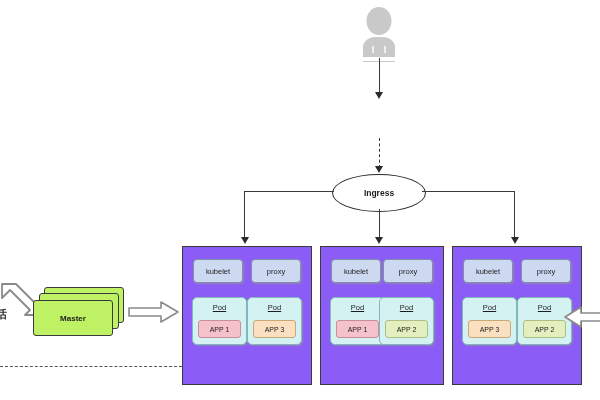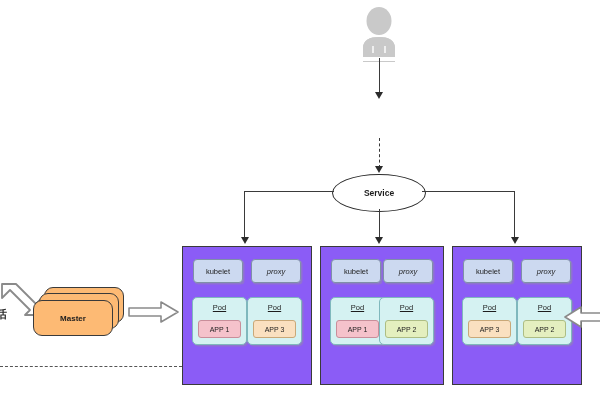--- a/index.html
+++ b/index.html
@@ -56,23 +56,23 @@
   }
 
   
   #boundary-dash {
     left: 0px; top: 366px; width: 182px; height: 0;
     border-top: 1.6px dashed #555555;
   }
 
   
   .master-card {
-    background: #fdba74;
+    background: #bef264;
     border: 1.5px solid #3a3a3a;
-    border-radius: 9px;
+    border-radius: 3px;
   }
   #master-card-back  { left: 44px; top: 287px; width: 78px; height: 34px; }
   #master-card-mid   { left: 39px; top: 293px; width: 78px; height: 34px; }
   #master-card-front {
     left: 33px; top: 300px; width: 78px; height: 34px;
     display: flex; align-items: center; justify-content: center;
     font-size: 8px; font-weight: 700; color: #1d1d1d; z-index: 3;
   }
 
   
@@ -104,21 +104,21 @@
     position: absolute;
     height: 22px;
     background: #ccd9f0;
     border: 1px solid #7f8fa8;
     border-radius: 4px;
     box-shadow: 1.5px 1.5px 0 rgba(150,150,150,0.4);
     display: flex; align-items: center; justify-content: center;
     font-size: 7.5px; color: #1d1d1d;
   }
   .agent-kubelet { left: 10px; top: 12px; width: 48px; }
-  .agent-proxy   { right: 10px; top: 12px; width: 48px; font-style: italic; }
+  .agent-proxy   { right: 10px; top: 12px; width: 48px; }
 
   .pod {
     position: absolute;
     top: 50px; height: 46px;
     background: #d5f2f2;
     border: 1px solid #7fb8bd;
     border-radius: 5px;
     box-shadow: 1.5px 1.5px 0 rgba(150,150,150,0.4);
   }
   .pod-left  { left: 9px;  width: 53px; }
@@ -156,21 +156,21 @@
     </svg>
   </div>
 
   <div class="abs vline" style="left:378.5px; top:58px; height:36px;"></div>
   <div class="abs arrowhead-down" style="left:375px; top:92px;"></div>
 
 
   <div class="abs vdash" style="left:378.5px; top:138px; height:30px;"></div>
   <div class="abs arrowhead-down" style="left:375px; top:166px;"></div>
 
-  <div class="abs" id="service-ellipse">Service</div>
+  <div class="abs" id="service-ellipse">Ingress</div>
 
   <div class="abs hline" style="left:244px; top:191px; width:90px;"></div>
   <div class="abs vline" style="left:244px; top:191px; height:48px;"></div>
   <div class="abs arrowhead-down" style="left:240.5px; top:237px;"></div>
 
   <div class="abs vline" style="left:378.5px; top:209px; height:30px;"></div>
   <div class="abs arrowhead-down" style="left:375px; top:237px;"></div>
 
   <div class="abs hline" style="left:422px; top:191px; width:93px;"></div>
   <div class="abs vline" style="left:514px; top:191px; height:48px;"></div>

